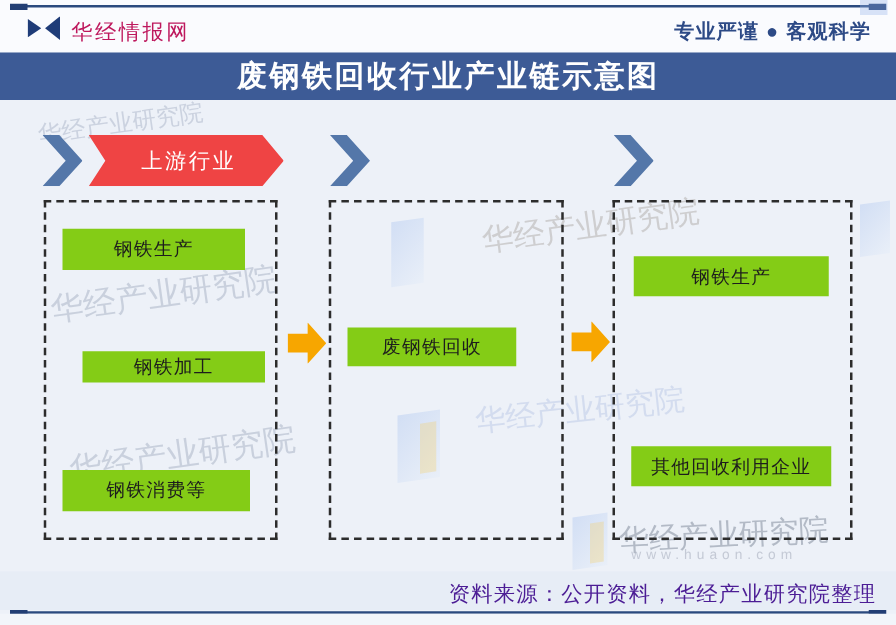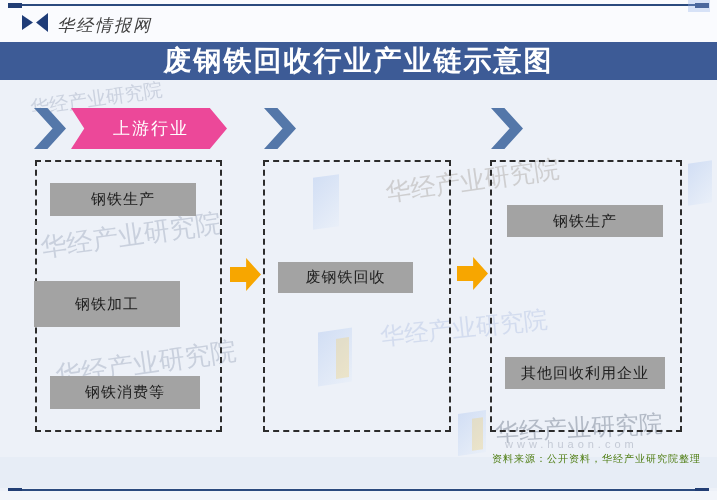--- a/index.html
+++ b/index.html
@@ -13,59 +13,59 @@
   .rule-top{top:4px}
   .rule-bottom{top:489px}
   .rule-cap{position:absolute;width:14px;height:5px;background:#223e74;}
   .cap-tl{left:8px;top:3px}.cap-tr{right:8px;top:3px}
   .cap-bl{left:8px;top:488px}.cap-br{right:8px;top:488px}
   .logo{position:absolute;left:22px;top:13px;width:27px;height:19px;}
   .logo .s1{position:absolute;left:0;top:2px;width:11px;height:15px;background:#1f3c78;
             clip-path:polygon(0 0,100% 50%,0 100%);}
   .logo .s2{position:absolute;left:13px;top:0;width:13px;height:19px;background:#1f3c78;
             clip-path:polygon(100% 0,100% 100%,8% 50%);}
-  .brand{position:absolute;left:57px;top:14px;font-size:17px;color:#404040;letter-spacing:2px;font-style:italic;}
+  .brand{position:absolute;left:57px;top:14px;font-size:17px;color:#be185d;letter-spacing:2px;}
   .motto{position:absolute;right:20px;top:15px;font-size:16px;font-weight:bold;color:#2d4a86;letter-spacing:1px;}
   
   .title-bar{position:absolute;top:42px;left:0;width:100%;height:38px;background:#3d5b96;
              display:flex;align-items:center;justify-content:center;
-             color:#fff;font-size:28px;font-weight:bold;letter-spacing:2px;}
+             color:#fff;font-size:24px;font-weight:bold;letter-spacing:2px;}
   
   .banner{position:absolute;top:108px;height:41px;}
   .banner .chev{position:absolute;left:0;top:0;width:32px;height:100%;background:#5477a9;
                 clip-path:polygon(0 0,42% 0,100% 50%,42% 100%,0 100%,58% 50%);}
-  .banner .body{position:absolute;left:37px;right:0;top:0;bottom:0;background:#ec4899;
+  .banner .body{position:absolute;left:37px;right:0;top:0;bottom:0;background:#ef4444;
                 clip-path:polygon(0 0,89% 0,100% 50%,89% 100%,0 100%,8.5% 50%);
                 display:flex;align-items:center;justify-content:center;
                 color:#fff;font-size:17px;font-weight:500;letter-spacing:2px;padding-left:4px;}
   .banner-1{left:34px;width:193px}
   .banner-2{left:264px;width:189px}
   .banner-3{left:491px;width:190px}
   
   .col{position:absolute;top:160px;height:272px;border:2px dashed #2c2c2c;box-sizing:border-box;}
   .col-1{left:35px;width:187px}
   .col-2{left:263px;width:188px}
   .col-3{left:490px;width:192px}
   
-  .node{position:absolute;background:#a3a3a3;display:flex;align-items:center;justify-content:center;
+  .node{position:absolute;background:#84cc16;display:flex;align-items:center;justify-content:center;
         font-size:15px;color:#1d1d1d;letter-spacing:1px;}
   .n1{left:50px;top:183px;width:146px;height:33px}
-  .n2{left:34px;top:281px;width:146px;height:46px}
+  .n2{left:66px;top:281px;width:146px;height:25px}
   .n3{left:50px;top:376px;width:150px;height:33px}
   .n4{left:278px;top:262px;width:135px;height:31px}
   .n5{left:507px;top:205px;width:156px;height:32px}
   .n6{left:505px;top:357px;width:160px;height:32px}
   
   .flow-arrow{position:absolute;width:31px;height:33px;background:#f7a600;
               clip-path:polygon(0 27%,52% 27%,52% 0,100% 50%,52% 100%,52% 73%,0 73%);}
   .fa-1{left:230px;top:258px}
   .fa-2{left:457px;top:257px}
   
   .footer-band{position:absolute;left:0;top:457px;width:100%;height:31px;background:#e7edf6;}
-  .source{position:absolute;right:16px;top:452px;font-size:10px;color:#4d7c0f;letter-spacing:1px;}
+  .source{position:absolute;right:16px;top:464px;font-size:17px;color:#4c1d95;letter-spacing:1px;}
   .below-strip{position:absolute;left:0;top:491px;width:100%;height:9px;background:#f2f5fa;}
   
   .wm{position:absolute;white-space:nowrap;pointer-events:none;color:rgba(158,168,188,0.45);}
   .wm-tl{left:30px;top:86px;font-size:19px;transform:rotate(-8deg);color:rgba(170,180,200,0.5);}
   .wm-left-a{left:40px;top:218px;font-size:26px;transform:rotate(-8deg);}
   .wm-left-b{left:55px;top:346px;font-size:26px;transform:rotate(-8deg);}
   .wm-mid-top{left:385px;top:164px;font-size:25px;transform:rotate(-8deg);color:rgba(175,172,168,0.5);}
   .wm-mid-low{left:380px;top:312px;font-size:24px;transform:rotate(-6deg);color:rgba(185,200,230,0.5);}
   .wm-br{left:495px;top:412px;font-size:24px;transform:rotate(-3deg);color:rgba(140,150,165,0.6);}
   .wm-url{left:505px;top:438px;font-size:11px;letter-spacing:4px;color:rgba(168,175,190,0.6);}
@@ -87,20 +87,21 @@
 
   <div class="header-strip"></div>
   <div class="rule rule-top"></div>
   <div class="rule-cap cap-tl"></div>
   <div class="rule-cap cap-tr"></div>
   <div class="logo">
     <div class="s1"></div>
     <div class="s2"></div>
   </div>
   <div class="brand">华经情报网</div>
+  <div class="motto">专业严谨 ● 客观科学</div>
 
   <div class="title-bar">废钢铁回收行业产业链示意图</div>
 
   <div class="wm wm-tl">华经产业研究院</div>
   <div class="wm wm-left-a">华经产业研究院</div>
   <div class="wm wm-left-b">华经产业研究院</div>
   <div class="wm wm-mid-top">华经产业研究院</div>
   <div class="wm wm-mid-low">华经产业研究院</div>
   <div class="wm wm-br">华经产业研究院</div>
   <div class="wm wm-url">www.huaon.com</div>

